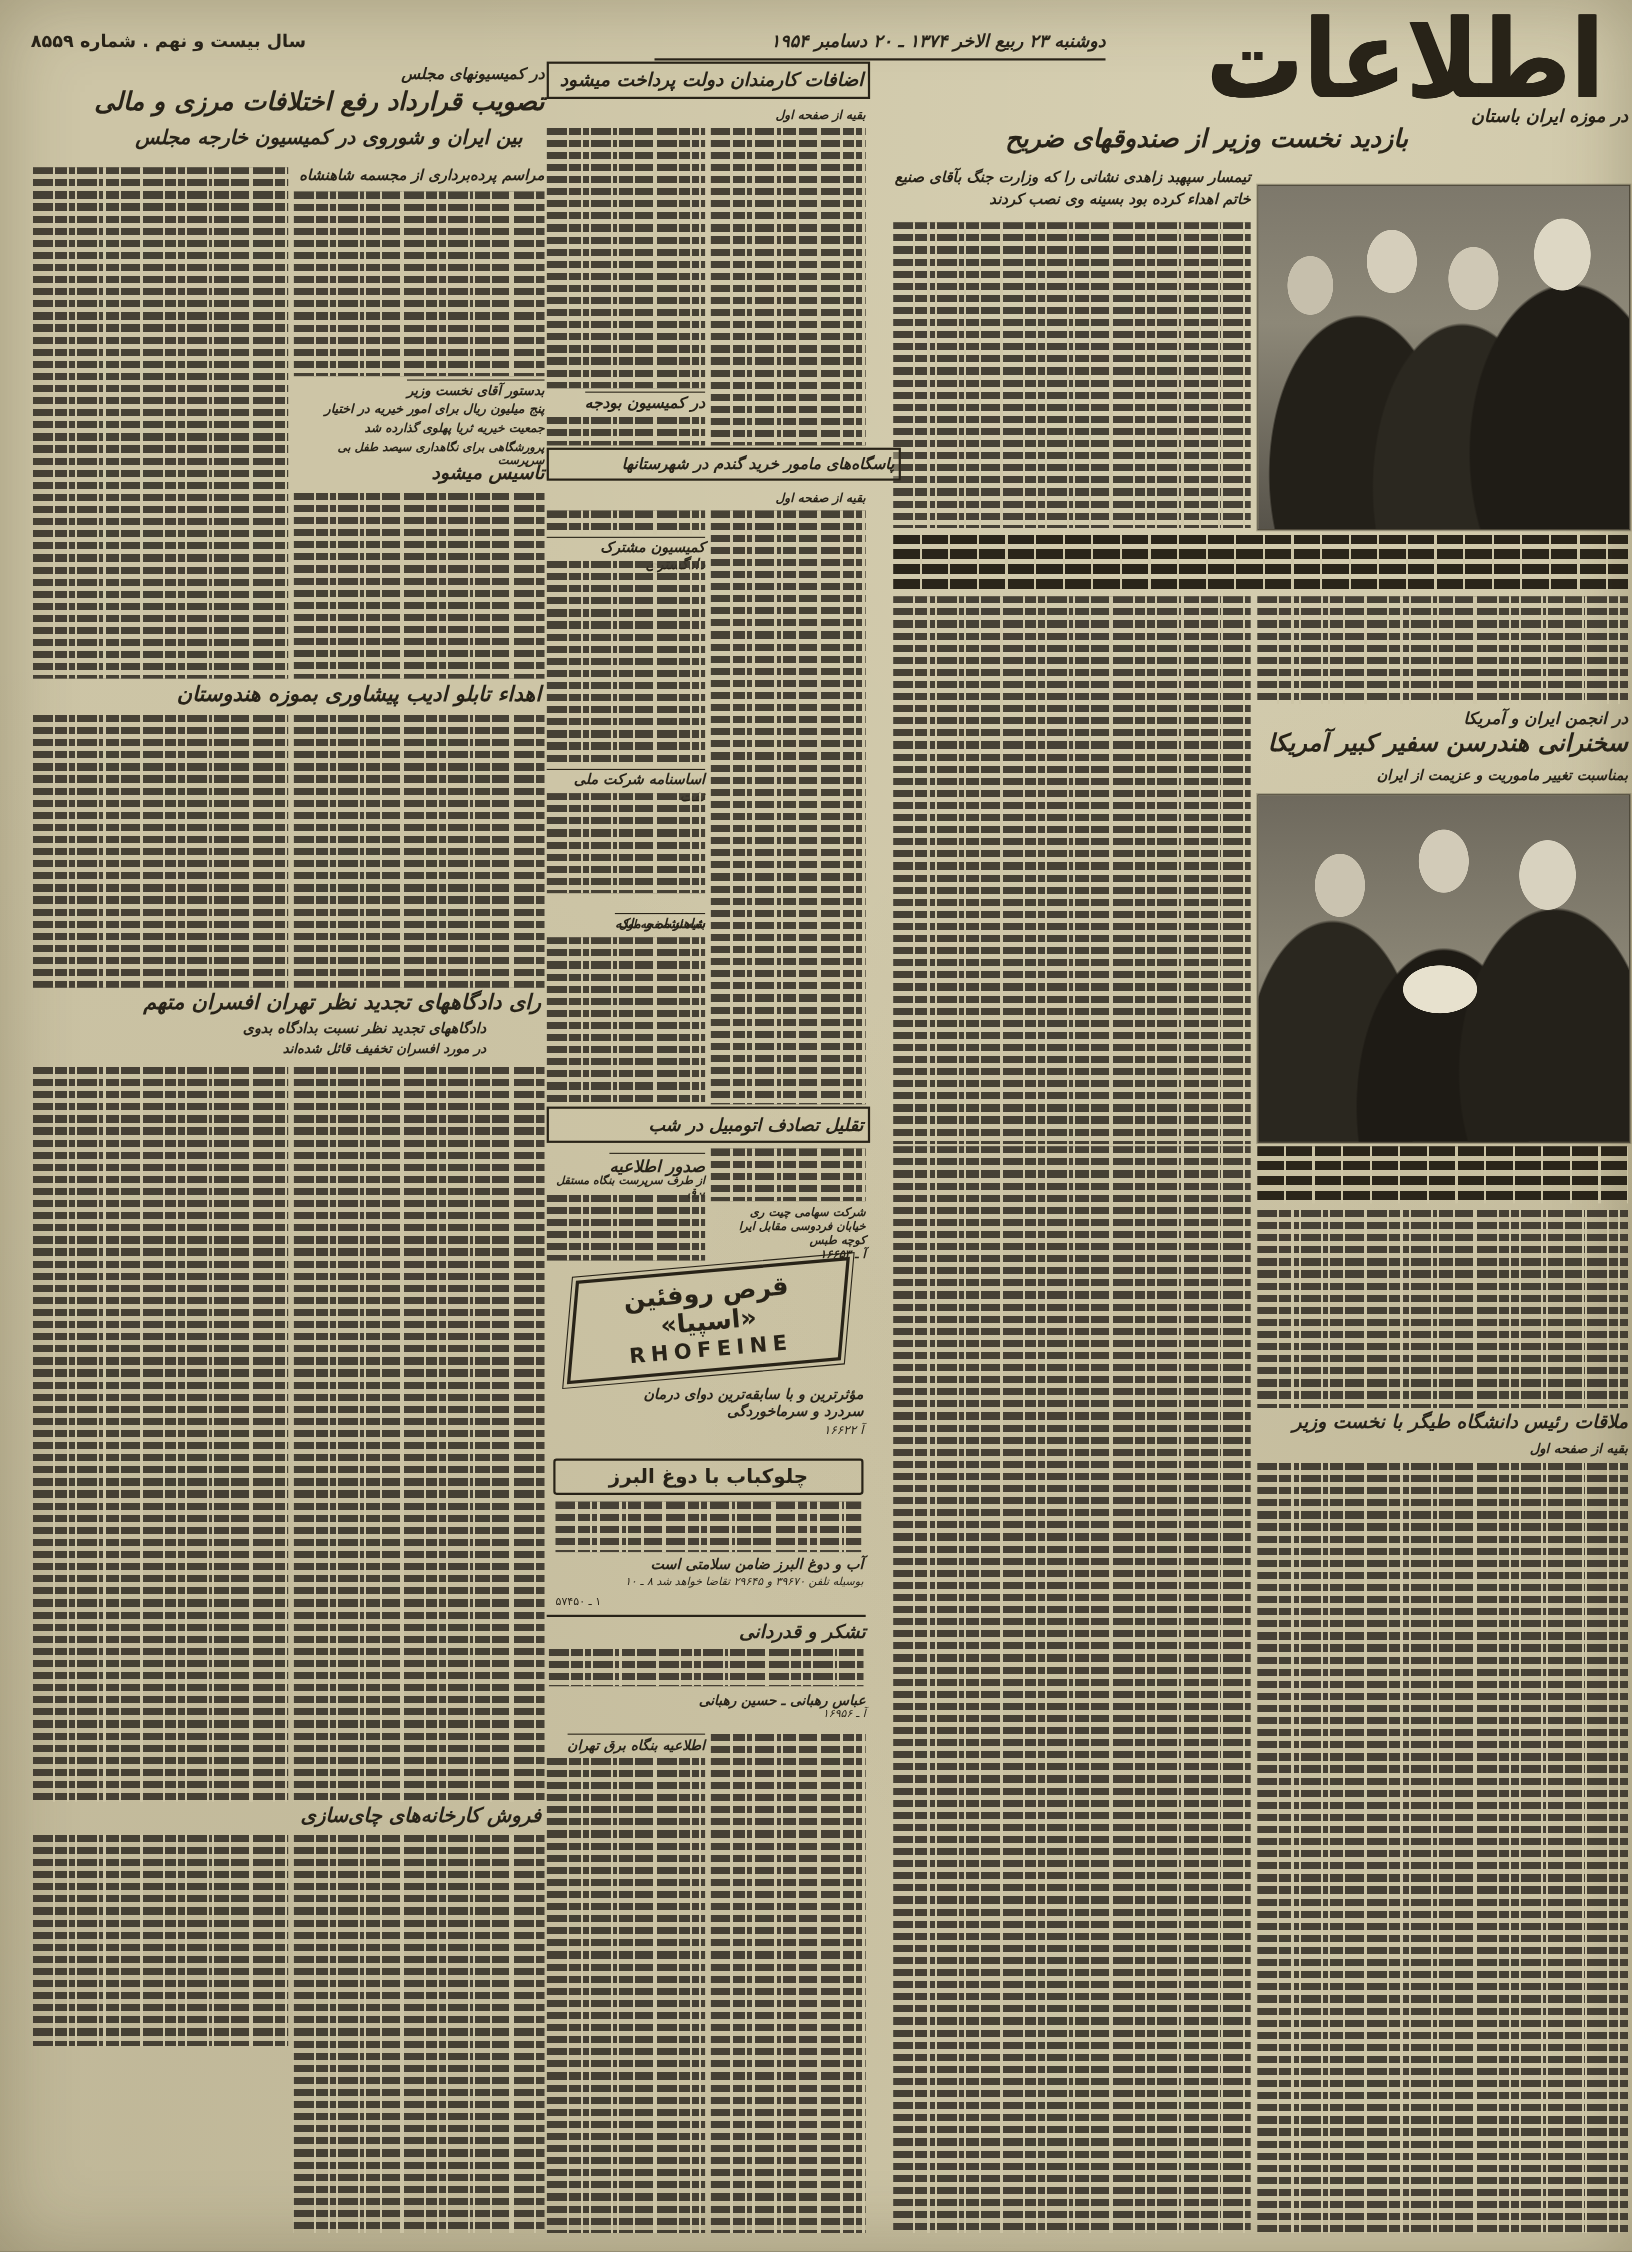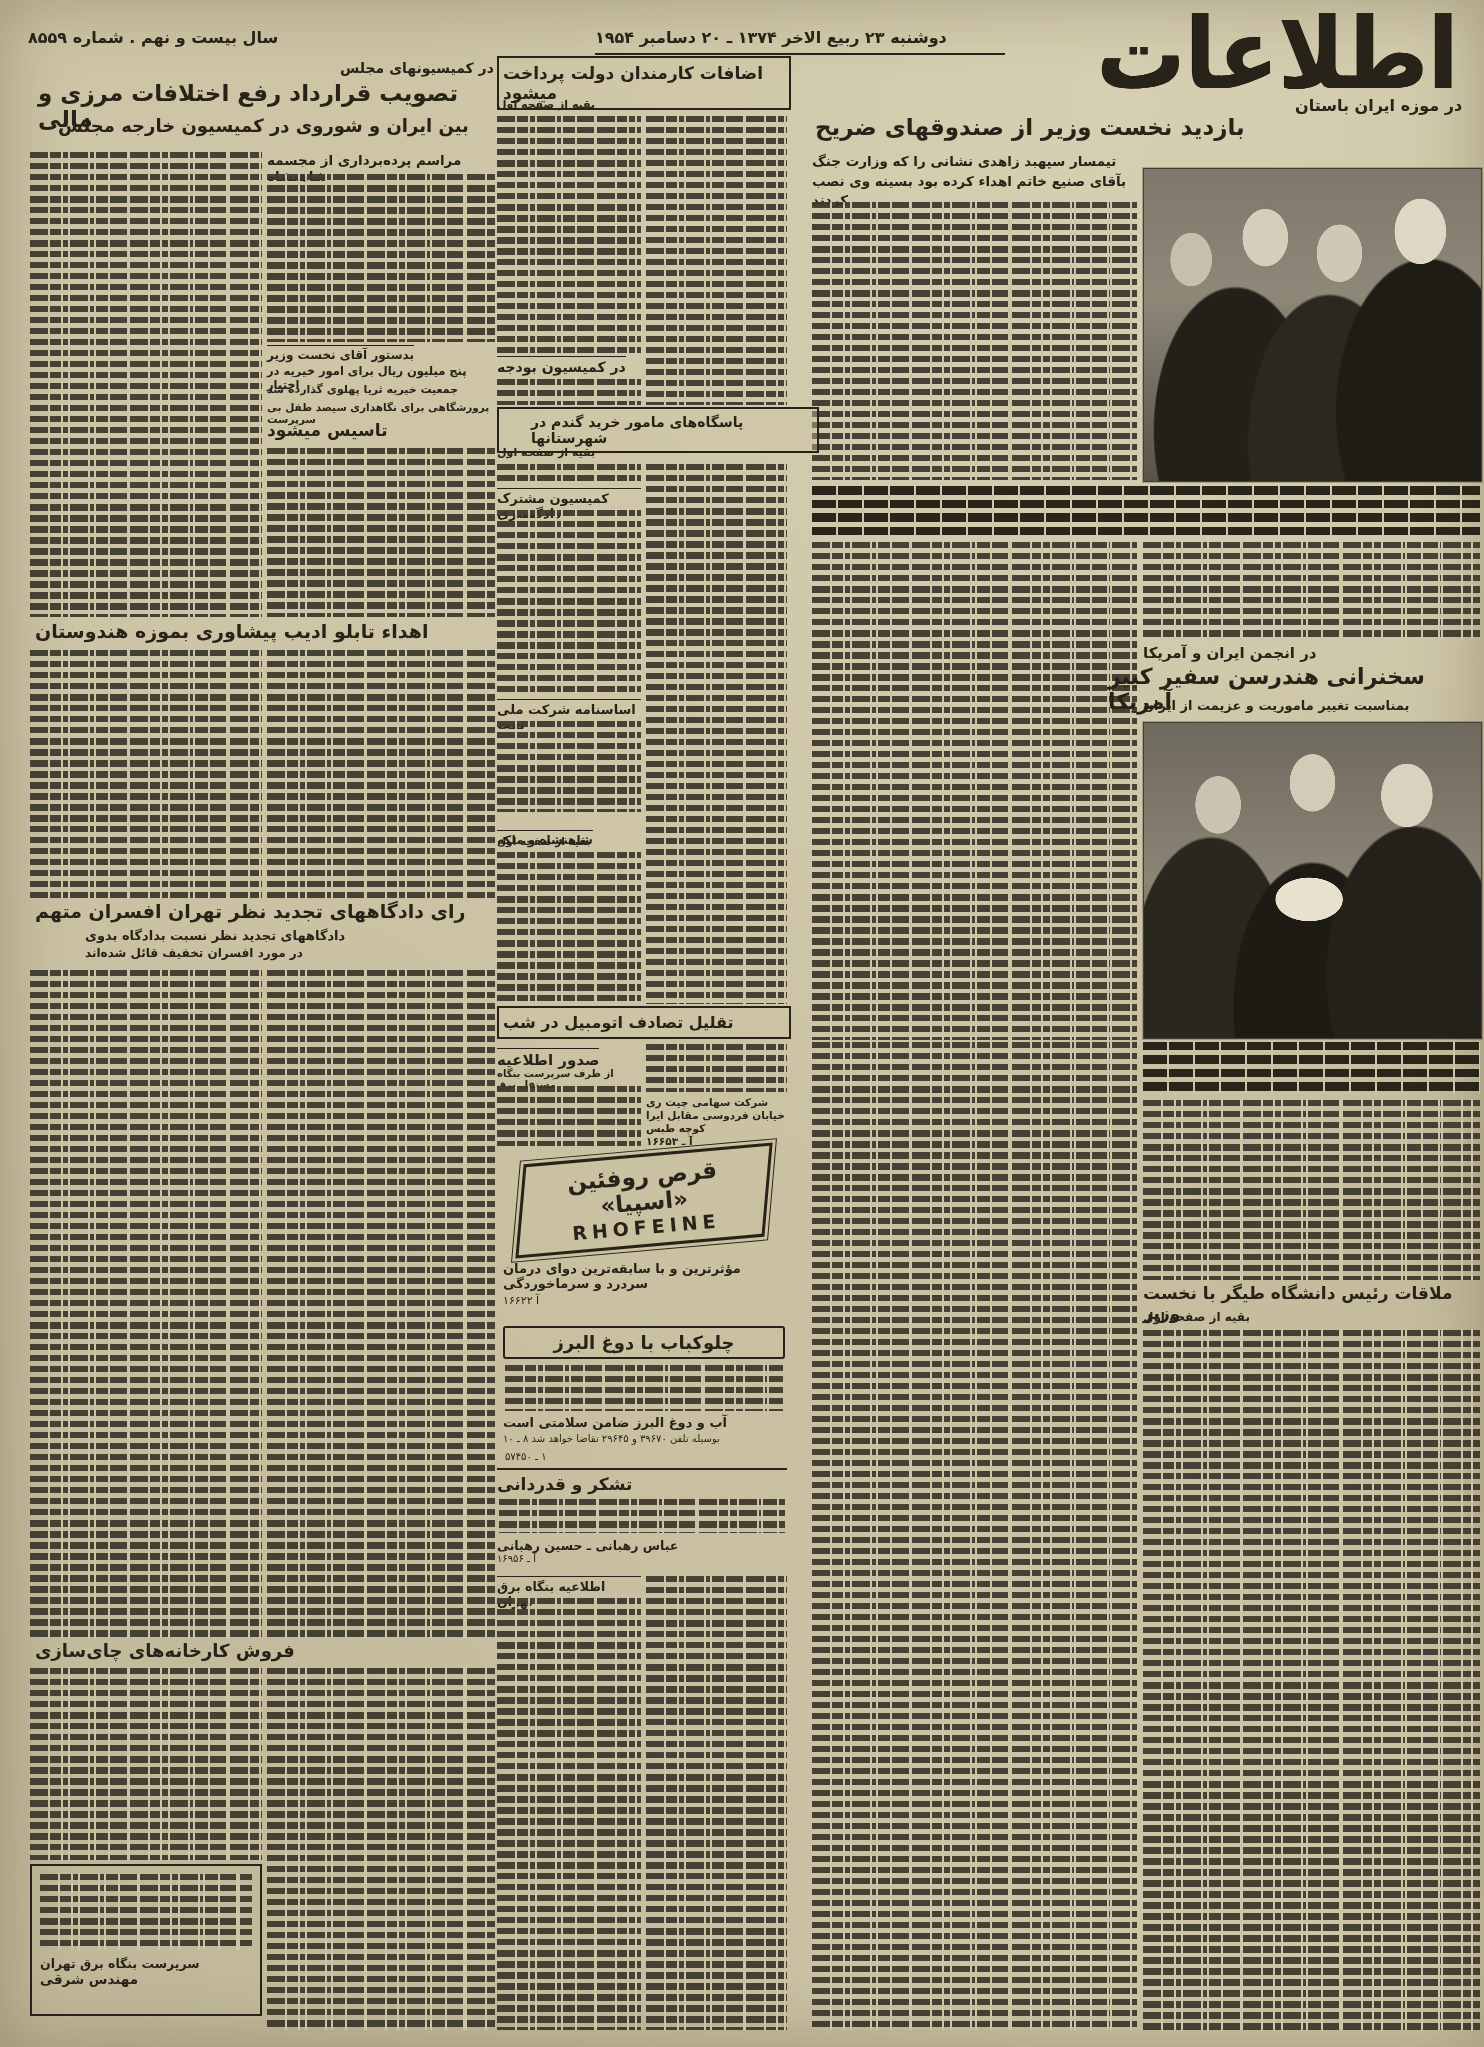--- a/index.html
+++ b/index.html
@@ -9,21 +9,21 @@
     background-image:
       radial-gradient(ellipse at 75% 5%, rgba(255,252,230,.18), rgba(0,0,0,0) 45%),
       radial-gradient(ellipse at 8% 95%, rgba(80,68,35,.10), rgba(0,0,0,0) 50%),
       radial-gradient(ellipse at 95% 60%, rgba(80,68,35,.08), rgba(0,0,0,0) 40%);
     box-shadow: inset 0 0 70px rgba(60,50,20,.30);
     font-family:"DejaVu Sans", sans-serif;
     color:#282318; direction:rtl; overflow:hidden;
   }
   .abs{position:absolute;}
   .b{font-weight:bold;}
-  .ctr{text-align:left;}
+  .ctr{text-align:right;font-style:italic;}
   
   .tx{
     background-image:
       repeating-linear-gradient(90deg, rgba(205,197,166,0) 0 31px, #cdc5a6 31px 33px),
       repeating-linear-gradient(90deg, rgba(205,197,166,0) 0 18px, #cdc5a6 18px 20px),
       repeating-linear-gradient(180deg, #3b362c 0 6.5px, rgba(0,0,0,0) 6.5px 11px);
     opacity:.92;
   }
   .tx-bold{
     background-image:
@@ -180,19 +180,14 @@
   <div class="abs b ctr" style="top:900px;left:35px;width:457px;font-size:19px;">رای دادگاههای تجدید نظر تهران افسران متهم</div>
   <div class="abs b ctr" style="top:928px;left:85px;width:357px;font-size:13px;">دادگاههای تجدید نظر نسبت بدادگاه بدوی</div>
   <div class="abs b ctr" style="top:946px;left:85px;width:357px;font-size:12px;">در مورد افسران تخفیف قائل شده‌اند</div>
   <div class="abs tx" style="top:970px;left:267px;width:228px;height:668px;"></div>
   <div class="abs tx" style="top:970px;left:30px;width:232px;height:668px;"></div>
 
   <div class="abs b ctr" style="top:1640px;left:35px;width:457px;font-size:18px;">فروش کارخانه‌های چای‌سازی</div>
   <div class="abs tx" style="top:1668px;left:267px;width:228px;height:362px;"></div>
   <div class="abs tx" style="top:1668px;left:30px;width:232px;height:192px;"></div>
 
-  <div class="abs" style="top:1864px;left:30px;width:232px;height:152px;border:2.2px solid #282318;padding:8px;box-sizing:border-box;">
-    <div class="tx" style="height:76px;"></div>
-    <div class="b" style="font-size:12.5px;margin-top:6px;text-align:left;">سرپرست بنگاه برق تهران</div>
-    <div class="b" style="font-size:13.5px;text-align:left;">مهندس شرقی</div>
-  </div>
 
 </div>
 
 </body></html>

